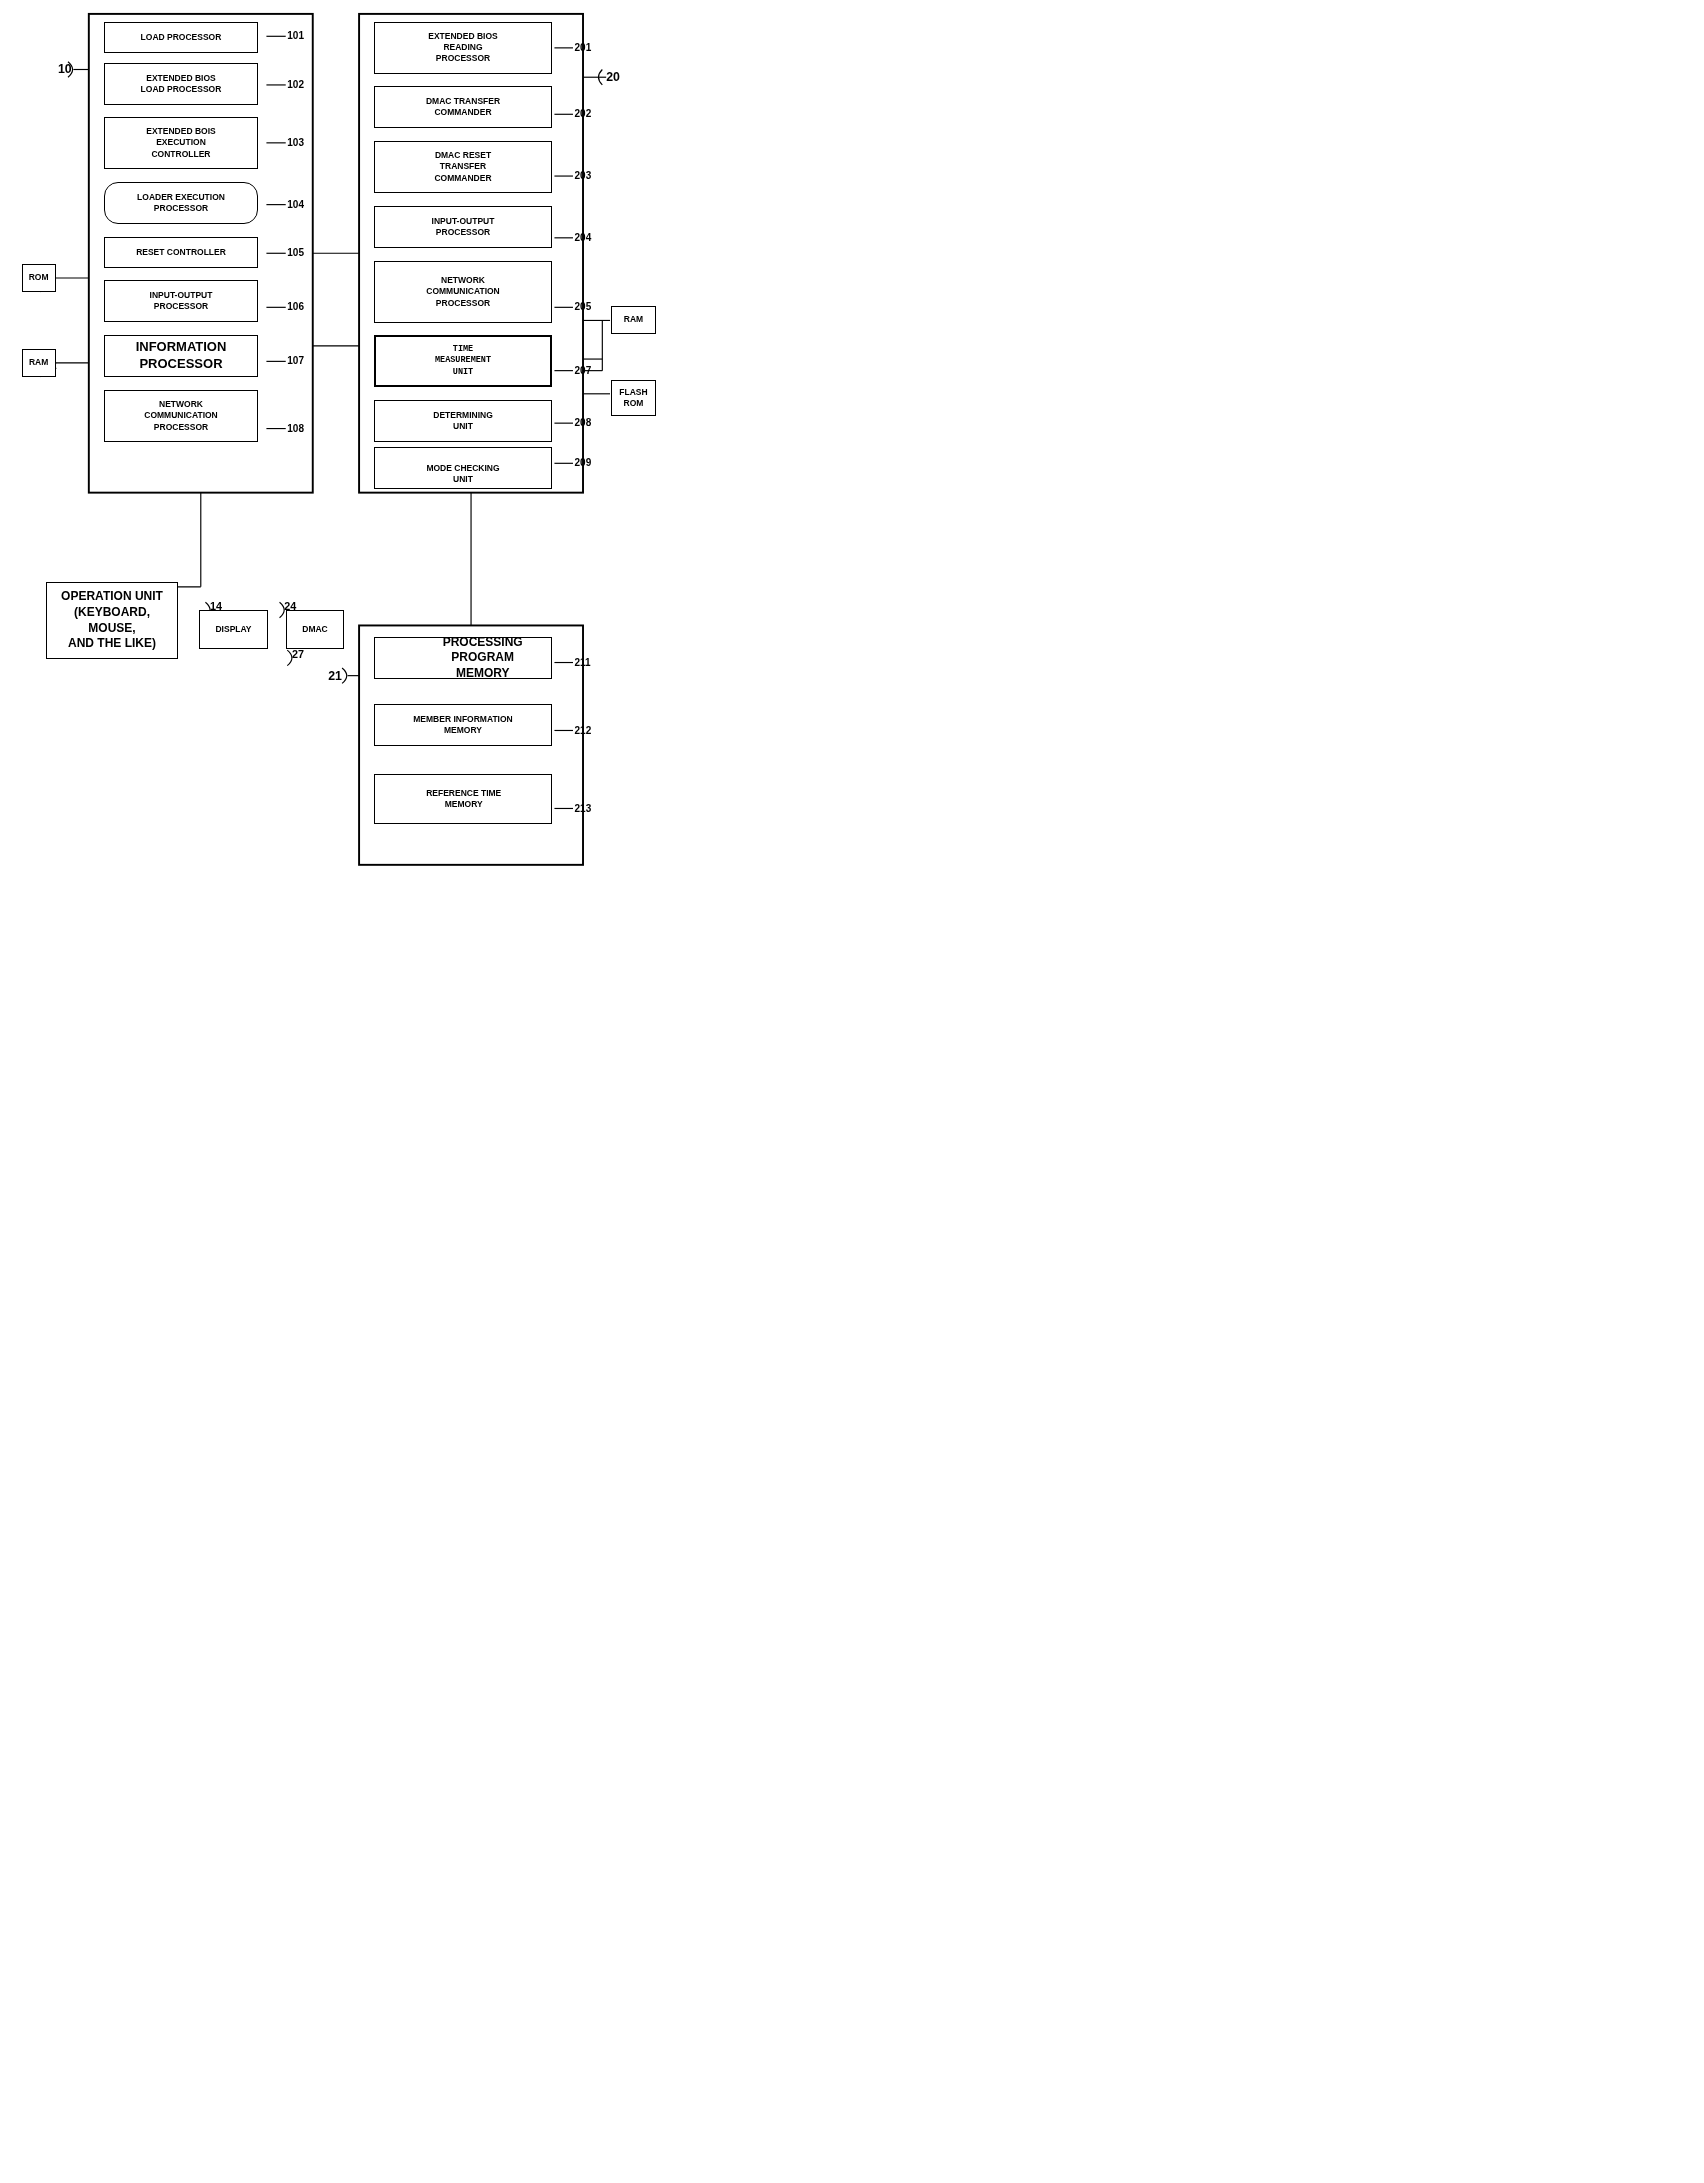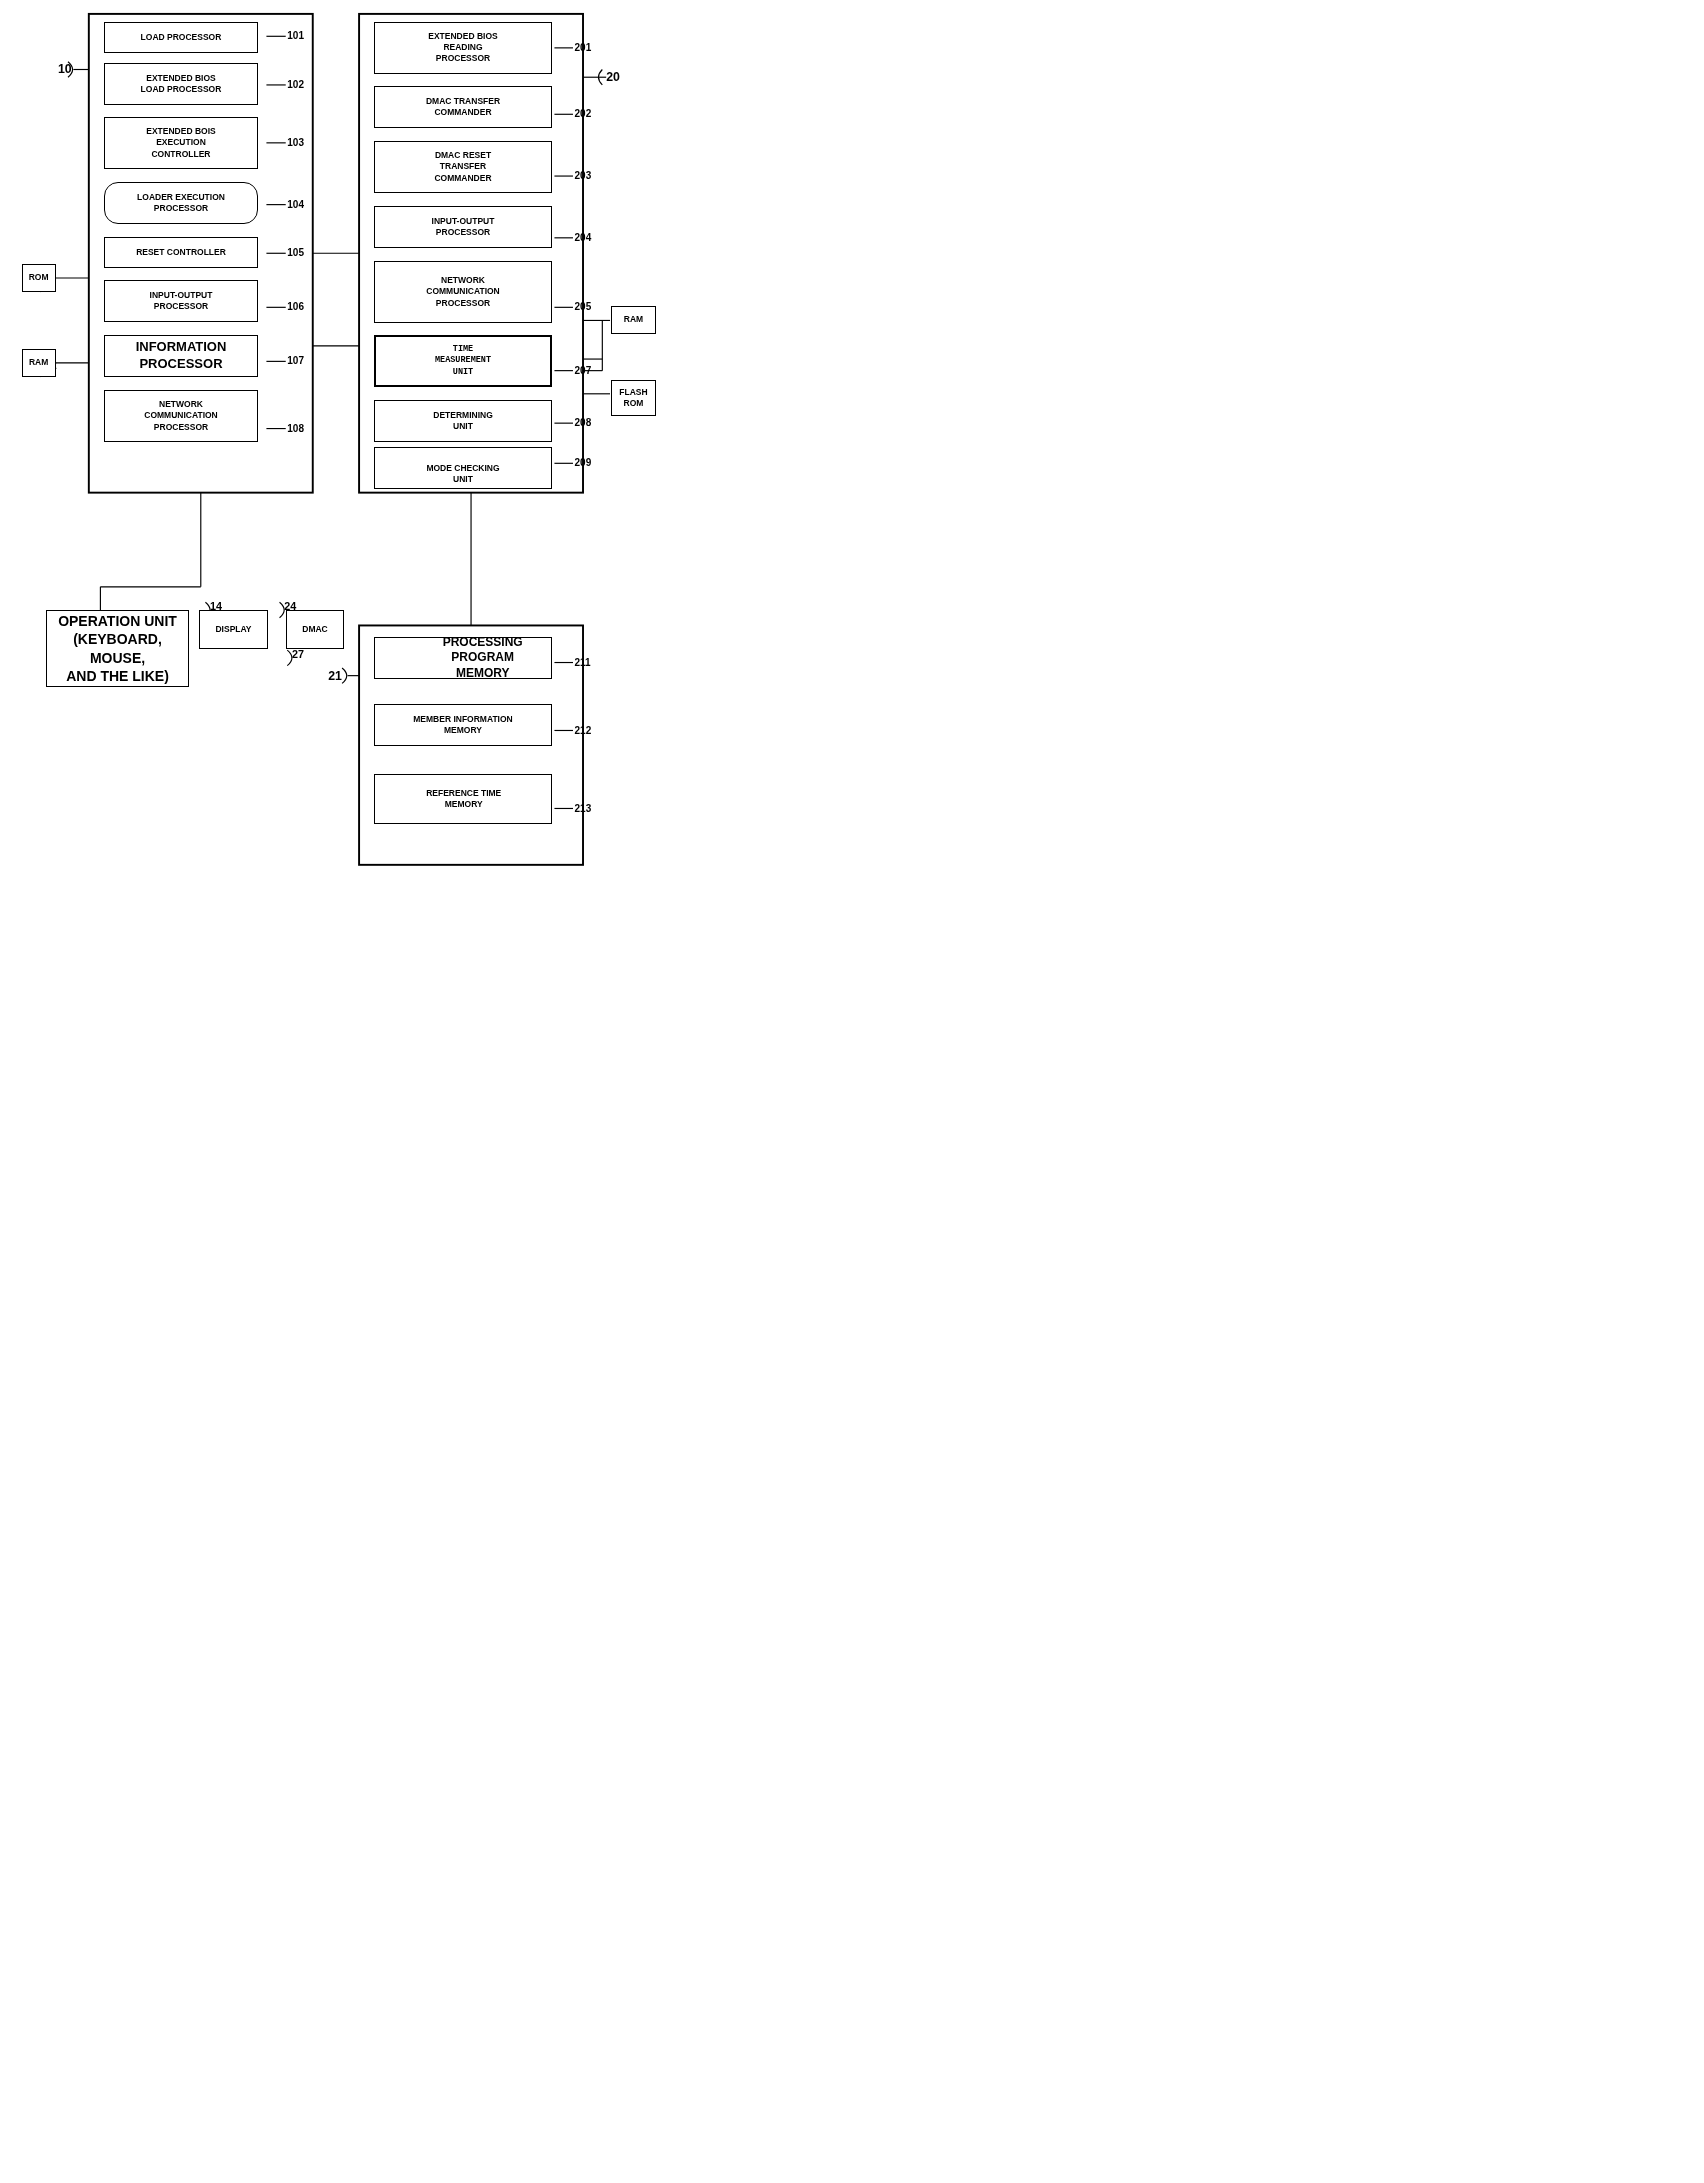--- a/index.html
+++ b/index.html
@@ -247,21 +247,21 @@
   </div>
 
   <div class="box" style="left:611px; top:306px; width:45px; height:28px; font-size:8.5px;">
     <span>RAM</span>
   </div>
 
   <div class="box" style="left:611px; top:380px; width:45px; height:36px; font-size:8.5px;">
     <span>FLASH<br>ROM</span>
   </div>
 
-  <div class="box" style="left:46px; top:610px; width:143px; height:77px; font-size:14px;">
+  <div class="box" style="left:46px; top:582px; width:132px; height:77px; font-size:12px;">
     <span>OPERATION UNIT<br>(KEYBOARD,<br>MOUSE,<br>AND THE LIKE)</span>
   </div>
 
   <div class="box" style="left:199px; top:610px; width:69px; height:39px; font-size:8.5px;">
     <span>DISPLAY</span>
   </div>
 
   <div class="box" style="left:286px; top:610px; width:58px; height:39px; font-size:8.5px;">
     <span>DMAC</span>
   </div>

